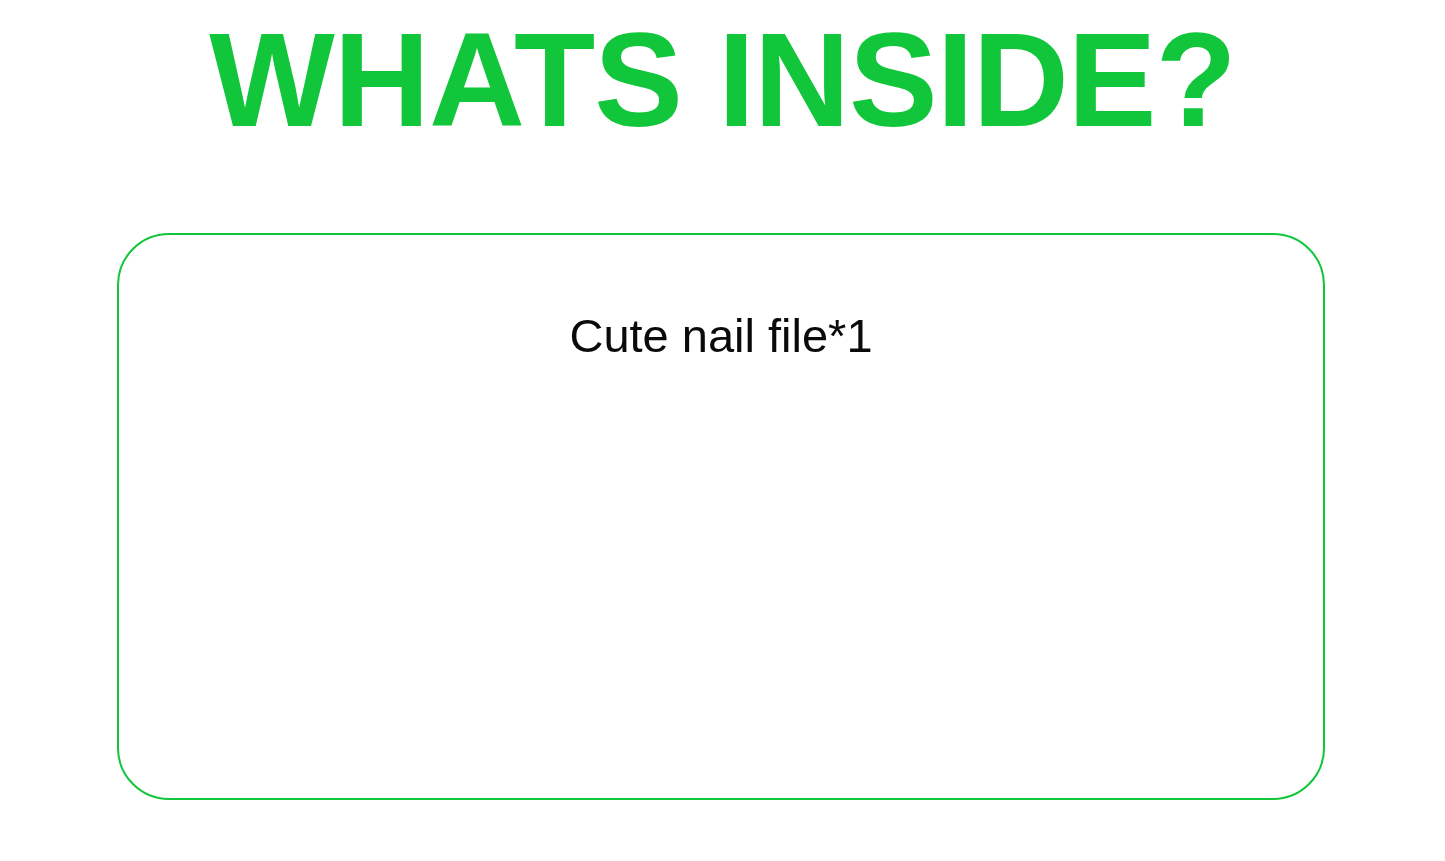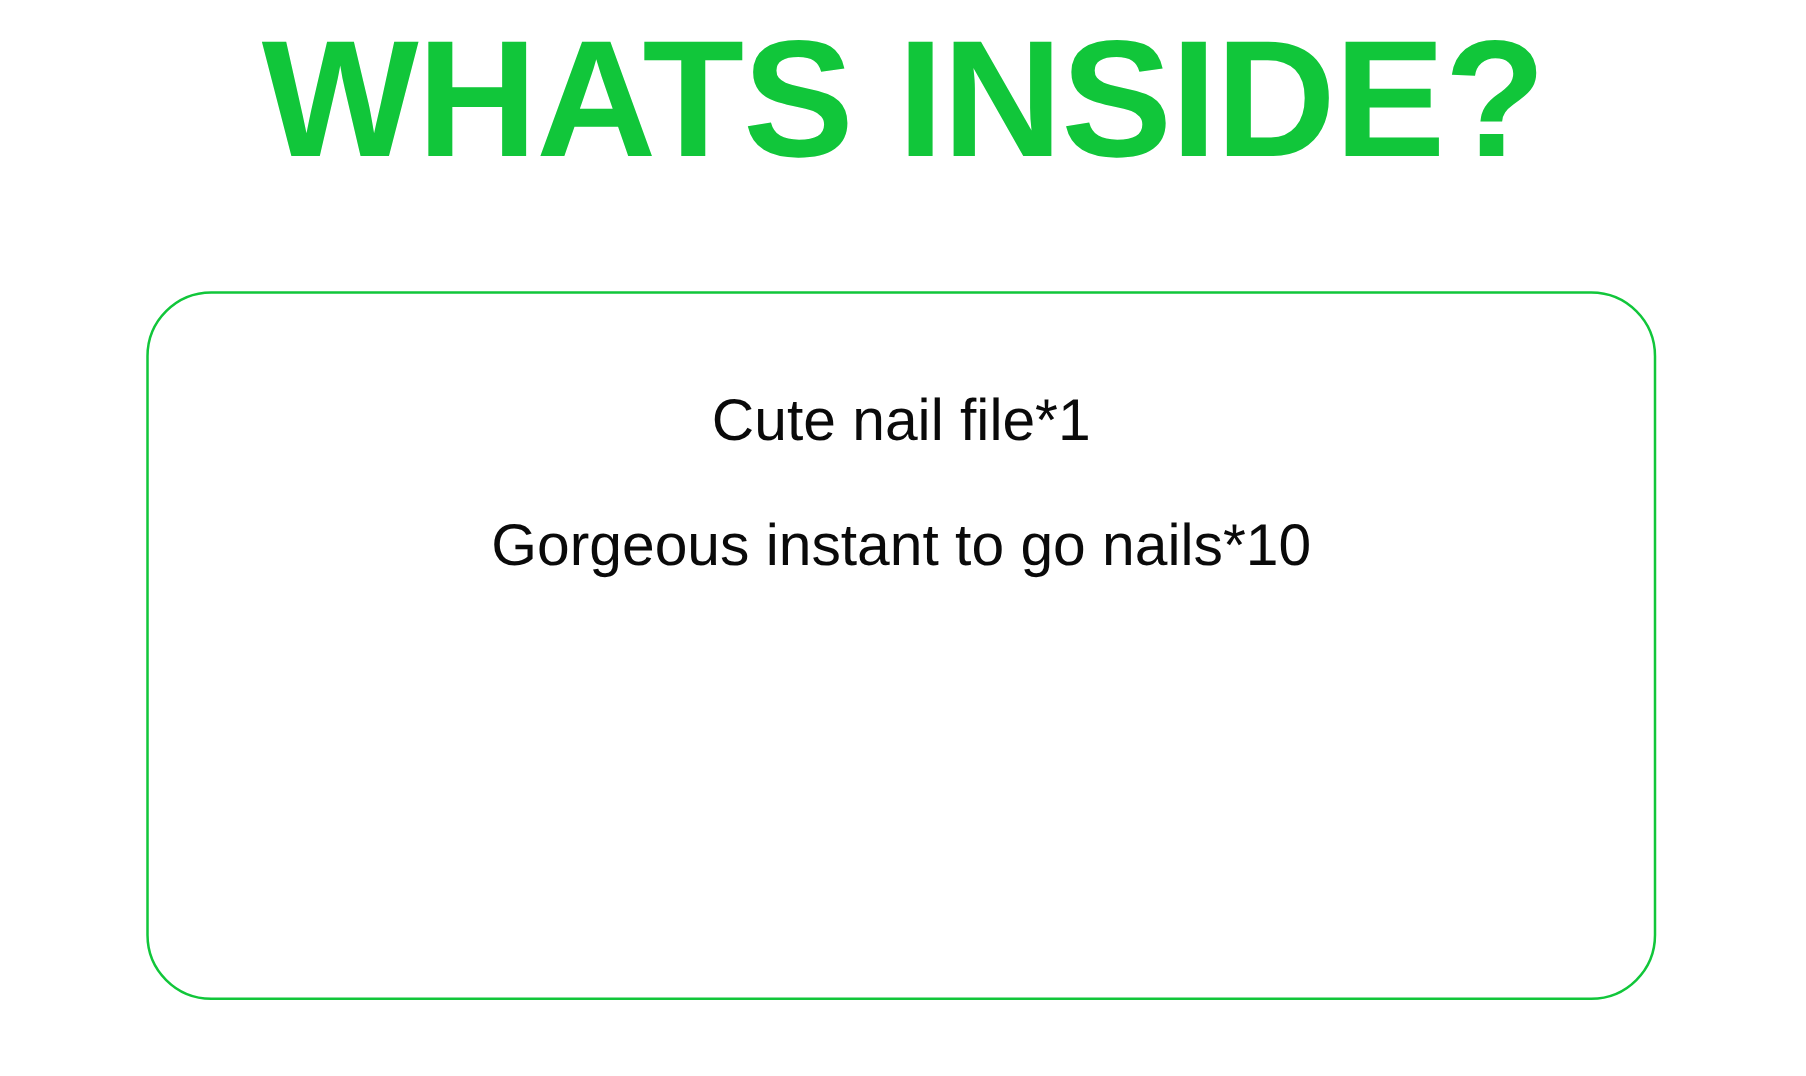--- a/index.html
+++ b/index.html
@@ -50,21 +50,20 @@
   }
   .contents-list {
     position: absolute;
     left: 0;
     right: 0;
     top: 66px;
     display: flex;
     flex-direction: column;
     align-items: center;
     justify-content: flex-start;
-    gap: 30px;
   }
   .contents-item {
     display: block;
     width: 100%;
     text-align: center;
     color: #0a0a0a;
     font-family: "Liberation Sans", sans-serif;
     font-weight: normal;
     font-size: 47px;
     line-height: 70px;
@@ -80,18 +79,17 @@
 
   <div class="contents-card">
     <div class="contents-list">
 
       <div class="contents-item">Cute nail file*1</div>
 
 
 
 
 
-      <div class="contents-item">Gorgeous instant to go nails*10</div>
 
     </div>
   </div>
 
 </div>
 
 </body></html>

